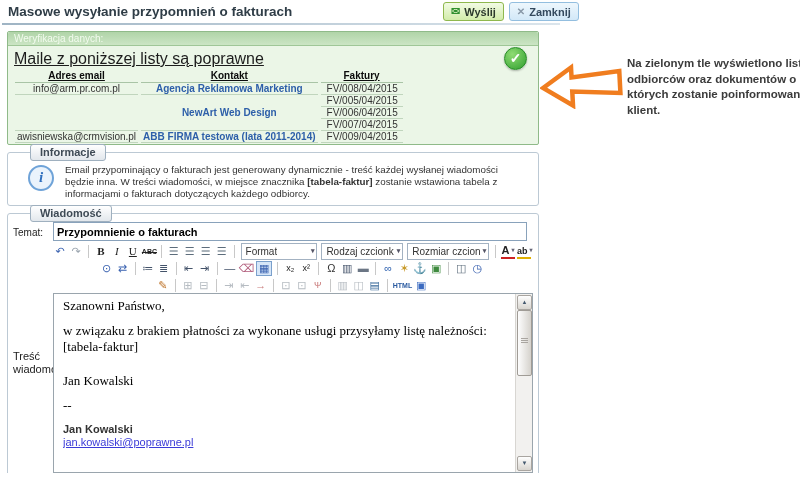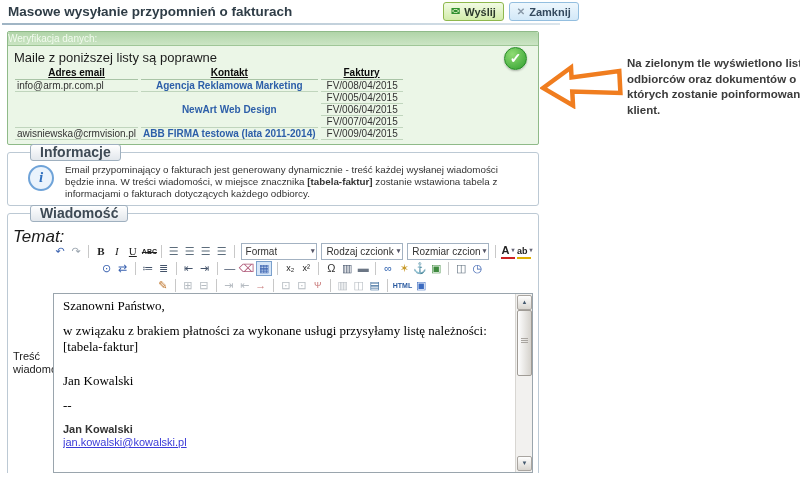--- a/index.html
+++ b/index.html
@@ -16,56 +16,56 @@
   .btn-send{background:linear-gradient(#f2fbe4,#d2ecaa);border:1px solid #8fb84e;}
   .btn-close{background:linear-gradient(#eef7fd,#d2e8f8);border:1px solid #93bedf;color:#34495e;}
   .btn-ic{font-size:11px;line-height:11px;}
   .send-ic{color:#2f8f2f;}
   .close-ic{color:#8898a8;font-size:10px;font-weight:bold;}
 
   
   .vpanel{position:absolute;left:7px;top:31px;width:530px;height:112px;background:#ebf6e7;
           border:1px solid #8fba89;border-radius:2px;}
   .vheader{height:13px;background:linear-gradient(#b0d4a8,#cbe5c4);color:#f2fbee;font-size:10px;
-           line-height:13px;border-bottom:1px solid #9fc697;border-radius:2px 2px 0 0;}
-  .vstatus{font-size:13px;color:#1c1c1c;padding:4px 8px 2px 6px;}
+           line-height:13px;padding-left:6px;border-bottom:1px solid #9fc697;border-radius:2px 2px 0 0;}
+  .vstatus{font-size:16px;color:#1c1c1c;padding:4px 8px 2px 6px;text-decoration:underline;}
   .vtable{border-collapse:separate;border-spacing:3px 0;margin-left:4px;}
   .vtable th{font-size:10px;color:#0b0b0b;padding:0 2px 1px 2px;border-bottom:1px solid #a9c4a6;white-space:nowrap;text-decoration:underline;}
   .vtable td{font-size:10px;color:#333;height:11px;line-height:11px;padding:0 2px;
              border-bottom:1px solid #c0d5bd;white-space:nowrap;vertical-align:middle;}
   .c-em{width:110px;} .c-kt{width:168px;} .c-fv{width:78px;}
-  td.em{margin-top:44px;}
+  td.em{text-align:center;margin-top:44px;}
   td.kt{text-align:center;color:#2d5fa9;font-weight:bold;cursor:pointer;}
   td.fv{text-align:left;padding-left:6px;}
   .check-badge{position:absolute;right:11px;top:15px;width:21px;height:21px;border-radius:50%;
                background:radial-gradient(circle at 35% 30%,#8fdc74,#2f9e2e);border:1px solid #268a26;
                color:#fff;font-weight:bold;text-align:center;line-height:21px;font-size:14px;
                box-shadow:0 1px 2px rgba(0,0,0,.25);}
 
   
   .ann-arrow{position:absolute;left:540px;top:63px;}
   .ann-text{position:absolute;left:627px;top:56px;font-size:11.5px;font-weight:bold;color:#3b3b3b;
             line-height:15.5px;white-space:nowrap;}
 
   
   .fs{position:absolute;left:7px;width:530px;border:1px solid #bcc9d4;border-radius:3px;background:#fff;}
   .fs-info{top:152px;height:52px;}
   .fs-msg{top:213px;height:261px;}
-  .legend{position:absolute;top:-9px;left:22px;padding:2px 9px;font-size:14px;font-weight:bold;color:#3e4a55;
+  .legend{position:absolute;top:-9px;left:22px;padding:2px 9px;font-size:11px;font-weight:bold;color:#3e4a55;
           background:linear-gradient(#ffffff,#e2e7ec);border:1px solid #9fb0bf;border-radius:3px;line-height:11px;}
 
   
   .info-icon{position:absolute;left:20px;top:12px;width:22px;height:22px;border:2px solid #6fa3d8;border-radius:50%;
              color:#2f6fbe;font-family:"Liberation Serif",serif;font-style:italic;font-weight:bold;font-size:15px;
              text-align:center;line-height:21px;background:#eaf3fc;}
   .info-text{position:absolute;left:57px;top:11px;width:464px;font-size:9.8px;color:#333;line-height:12px;}
   .info-text b{font-weight:bold;}
 
   
-  .temat-label{position:absolute;left:5px;top:13px;font-size:17px;color:#1c1c1c;font-style:italic;}
+  .temat-label{position:absolute;left:5px;top:13px;font-size:10px;color:#1c1c1c;}
   .temat-input{position:absolute;left:45px;top:8px;width:466px;height:15px;border:1px solid #89a2bb;
                font-family:"Liberation Sans",sans-serif;font-weight:bold;font-size:11px;padding:1px 3px;color:#000;}
   .toolbar{position:absolute;left:45px;width:478px;height:16px;display:flex;justify-content:center;
            align-items:center;gap:2px;}
   .tb1{top:29px;} .tb2{top:46px;} .tb3{top:63px;}
   .tb-btn{min-width:14px;height:15px;line-height:15px;text-align:center;font-size:11px;color:#444;cursor:pointer;}
   .tb-sep{width:1px;height:13px;background:#c8c8c8;margin:0 3px;}
   .tb-dd{display:inline-flex;justify-content:space-between;align-items:center;border:1px solid #a3b2c2;
          background:#fff;height:15px;font-size:10px;color:#333;padding:0 2px 0 4px;gap:3px;cursor:pointer;margin:0 1px;}
   .tb-dd i{font-style:normal;white-space:nowrap;overflow:hidden;}
@@ -176,20 +176,21 @@
     <div class="info-icon">i</div>
     <div class="info-text">
       <span>Email przypominający o fakturach jest generowany dynamicznie - treść każdej wysłanej wiadomości będzie inna. W treści wiadomości, w miejsce znacznika </span><b>[tabela-faktur]</b><span> zostanie wstawiona tabela z informacjami o fakturach dotyczących każdego odbiorcy.</span>
     </div>
   </div>
 
   <div class="fs fs-msg">
     <div class="legend">Wiadomość</div>
 
     <label class="temat-label">Temat:</label>
+    <input class="temat-input" type="text" value="Przypomnienie o fakturach" style="">
 
     <div class="toolbar tb1">
         <span class="tb-btn" style="color: rgb(58, 98, 176);">↶</span>
         <span class="tb-btn" style="color: rgb(154, 164, 174);">↷</span>
         <span class="tb-sep"></span>
         <span class="tb-btn b">B</span>
         <span class="tb-btn i">I</span>
         <span class="tb-btn u">U</span>
         <span class="tb-btn st">ABC</span>
         <span class="tb-sep"></span>
@@ -273,21 +274,21 @@
           <div class="bl blank"></div>
           <div class="bl serif">w związaku z brakiem płatności za wykonane usługi przysyłamy listę należności:</div>
           <div class="bl serif">[tabela-faktur]</div>
           <div class="bl blank"></div>
           <div class="bl blank"></div>
           <div class="bl serif">Jan Kowalski</div>
           <div class="bl blank"></div>
           <div class="bl serif">--</div>
           <div class="bl blank"></div>
           <div class="bl bsans">Jan Kowalski</div>
-          <div class="bl link">jan.kowalski@kowalski.pl</div>
+          <div class="bl link">jan.kowalski@poprawne.pl</div>
         </div>
       <div class="scrollbar">
         <div class="sb-up">▲</div>
         <div class="sb-thumb">
           <div class="sb-grip"></div>
         </div>
         <div class="sb-down">▼</div>
       </div>
     </div>
   </div>

